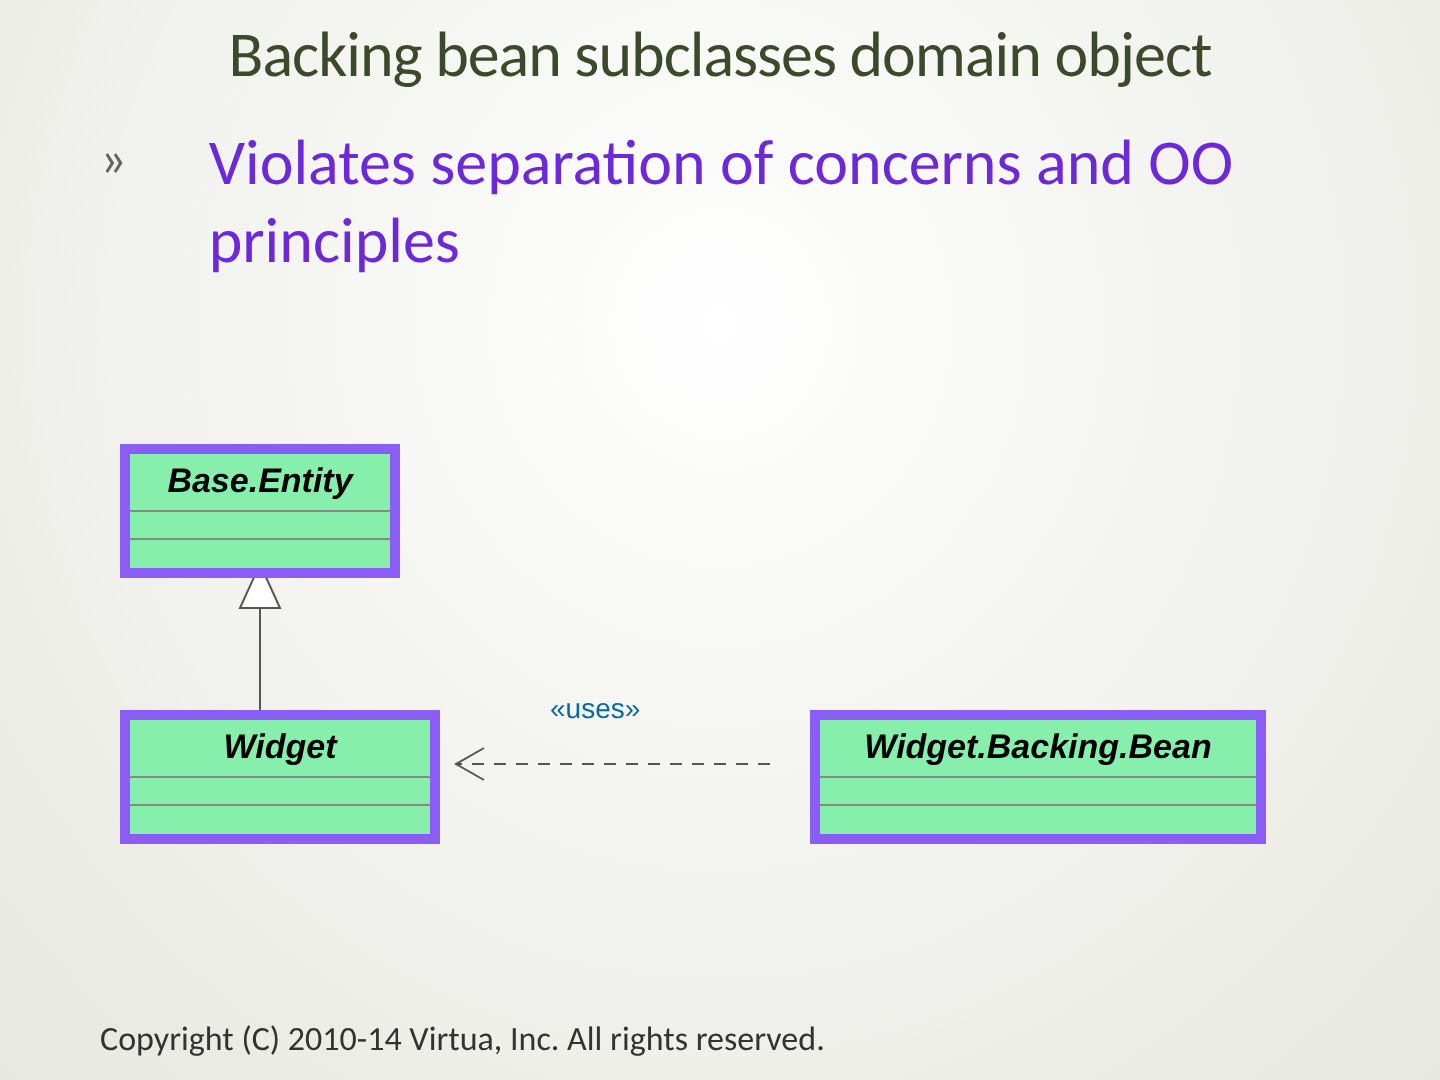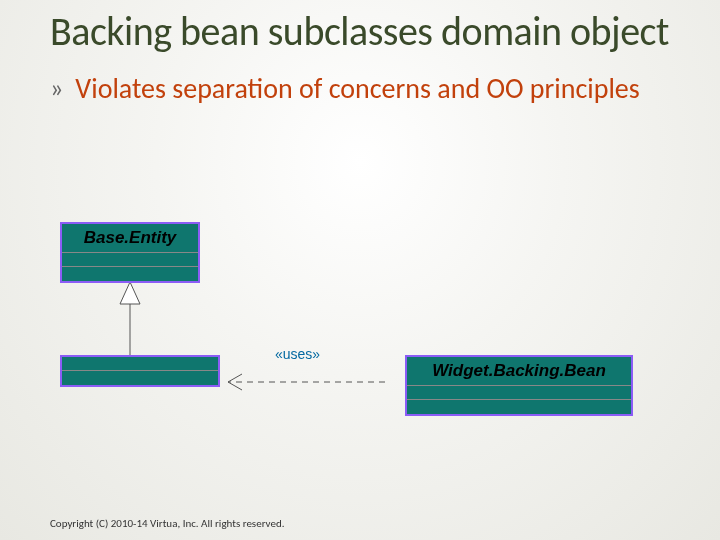--- a/index.html
+++ b/index.html
@@ -4,54 +4,56 @@
 <style>
   * { box-sizing: border-box; margin: 0; padding: 0; }
   html, body { width: 720px; height: 540px; }
   body {
     font-family: "Calibri", "Segoe UI", sans-serif;
     background: radial-gradient(ellipse at 50% 30%, #ffffff 0%, #f5f5f2 40%, #e8e8e2 100%);
     position: relative;
     overflow: hidden;
   }
   .slide-title {
-    font-size: 40px;
+    font-size: 32px;
     font-weight: 400;
     color: #3a4a2a;
+    text-align: center;
     padding: 10px 50px 0 50px;
     line-height: 1.1;
     letter-spacing: -0.5px;
   }
   .bullet-row {
     display: flex;
     align-items: flex-start;
     padding: 18px 60px 0 50px;
   }
   .bullet-marker {
     font-size: 26px;
     color: #666;
     margin-right: 12px;
     line-height: 1.25;
   }
   .bullet-text {
-    font-size: 28px;
-    color: #c2410c;
+    font-size: 32px;
+    color: #6d28d9;
     line-height: 1.2;
+    margin-left: 29px;
   }
   .diagram {
     position: absolute;
     left: 50px;
     top: 220px;
     width: 620px;
     height: 250px;
   }
   .uml-class {
     position: absolute;
-    border: 2px solid #8b5cf6;
-    background: #0f766e;
+    border: 5px solid #8b5cf6;
+    background: #86efac;
   }
   .uml-class .name {
     font-family: Arial, sans-serif;
     font-weight: bold;
     font-style: italic;
     font-size: 17px;
     text-align: center;
     padding: 4px 10px;
     border-bottom: 1px solid #888;
   }
@@ -63,21 +65,21 @@
   .rel-label {
     position: absolute;
     font-family: Arial, sans-serif;
     font-size: 14px;
     color: #0369a1;
   }
   .footer {
     position: absolute;
     bottom: 10px;
     left: 50px;
-    font-size: 11px;
+    font-size: 17px;
     color: #333;
     font-family: "Calibri", sans-serif;
     text-align: right;
   }
   svg.connectors {
     position: absolute;
     left: 0; top: 0;
     width: 620px; height: 250px;
     overflow: visible;
   }
@@ -103,20 +105,21 @@
     <polyline points="192,154 178,162 192,170" fill="none" stroke="#555" stroke-width="1"></polyline>
   </svg>
 
   <div class="uml-class" style="left:10px; top:2px; width:140px;">
     <div class="name">Base.Entity</div>
     <div class="comp"></div>
     <div class="comp"></div>
   </div>
 
   <div class="uml-class" style="left:10px; top:135px; width:160px;">
+    <div class="name">Widget</div>
     <div class="comp"></div>
     <div class="comp"></div>
   </div>
 
   <div class="rel-label" style="left:225px; top:126px;">«uses»</div>
 
   <div class="uml-class" style="left:335px; top:135px; width:228px;margin-left:20px;">
     <div class="name">Widget.Backing.Bean</div>
     <div class="comp"></div>
     <div class="comp"></div>

